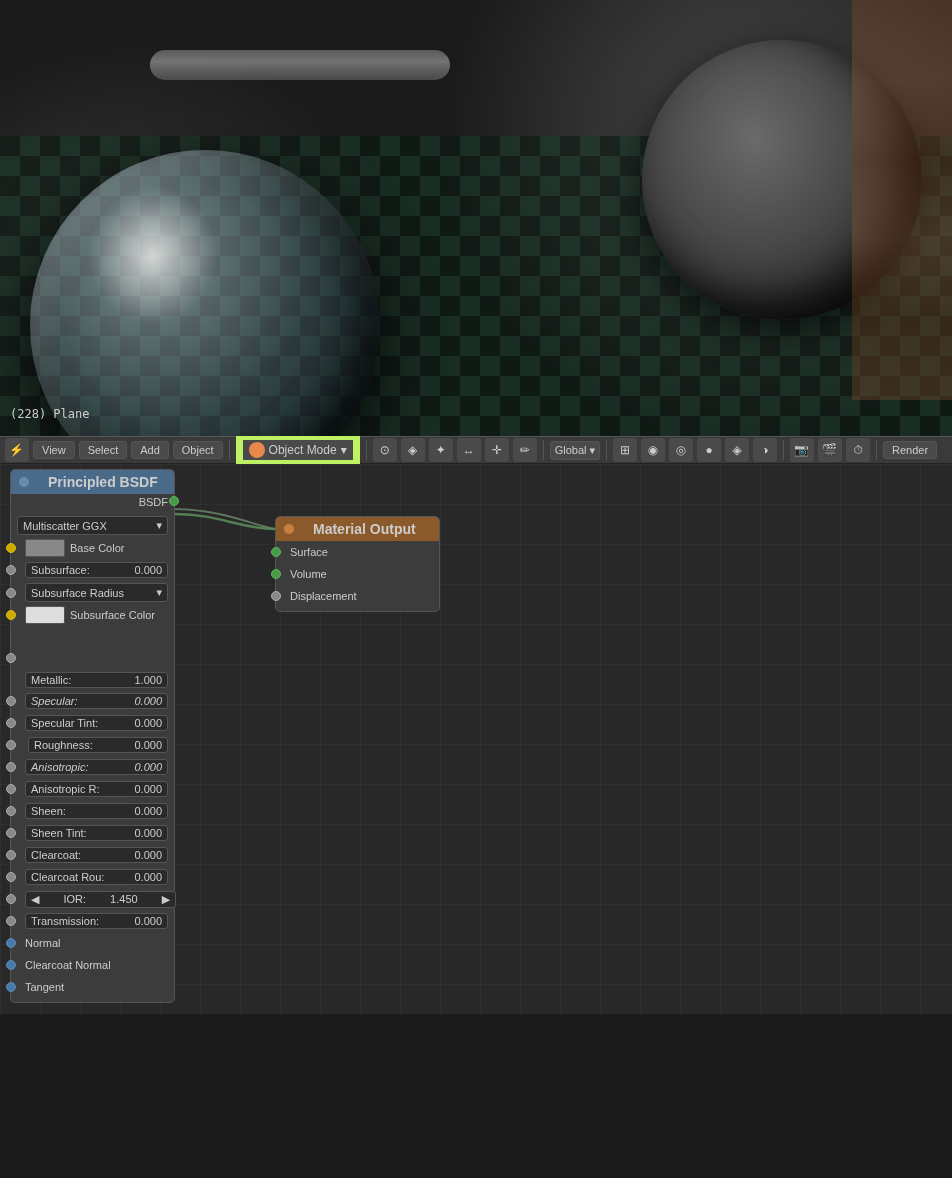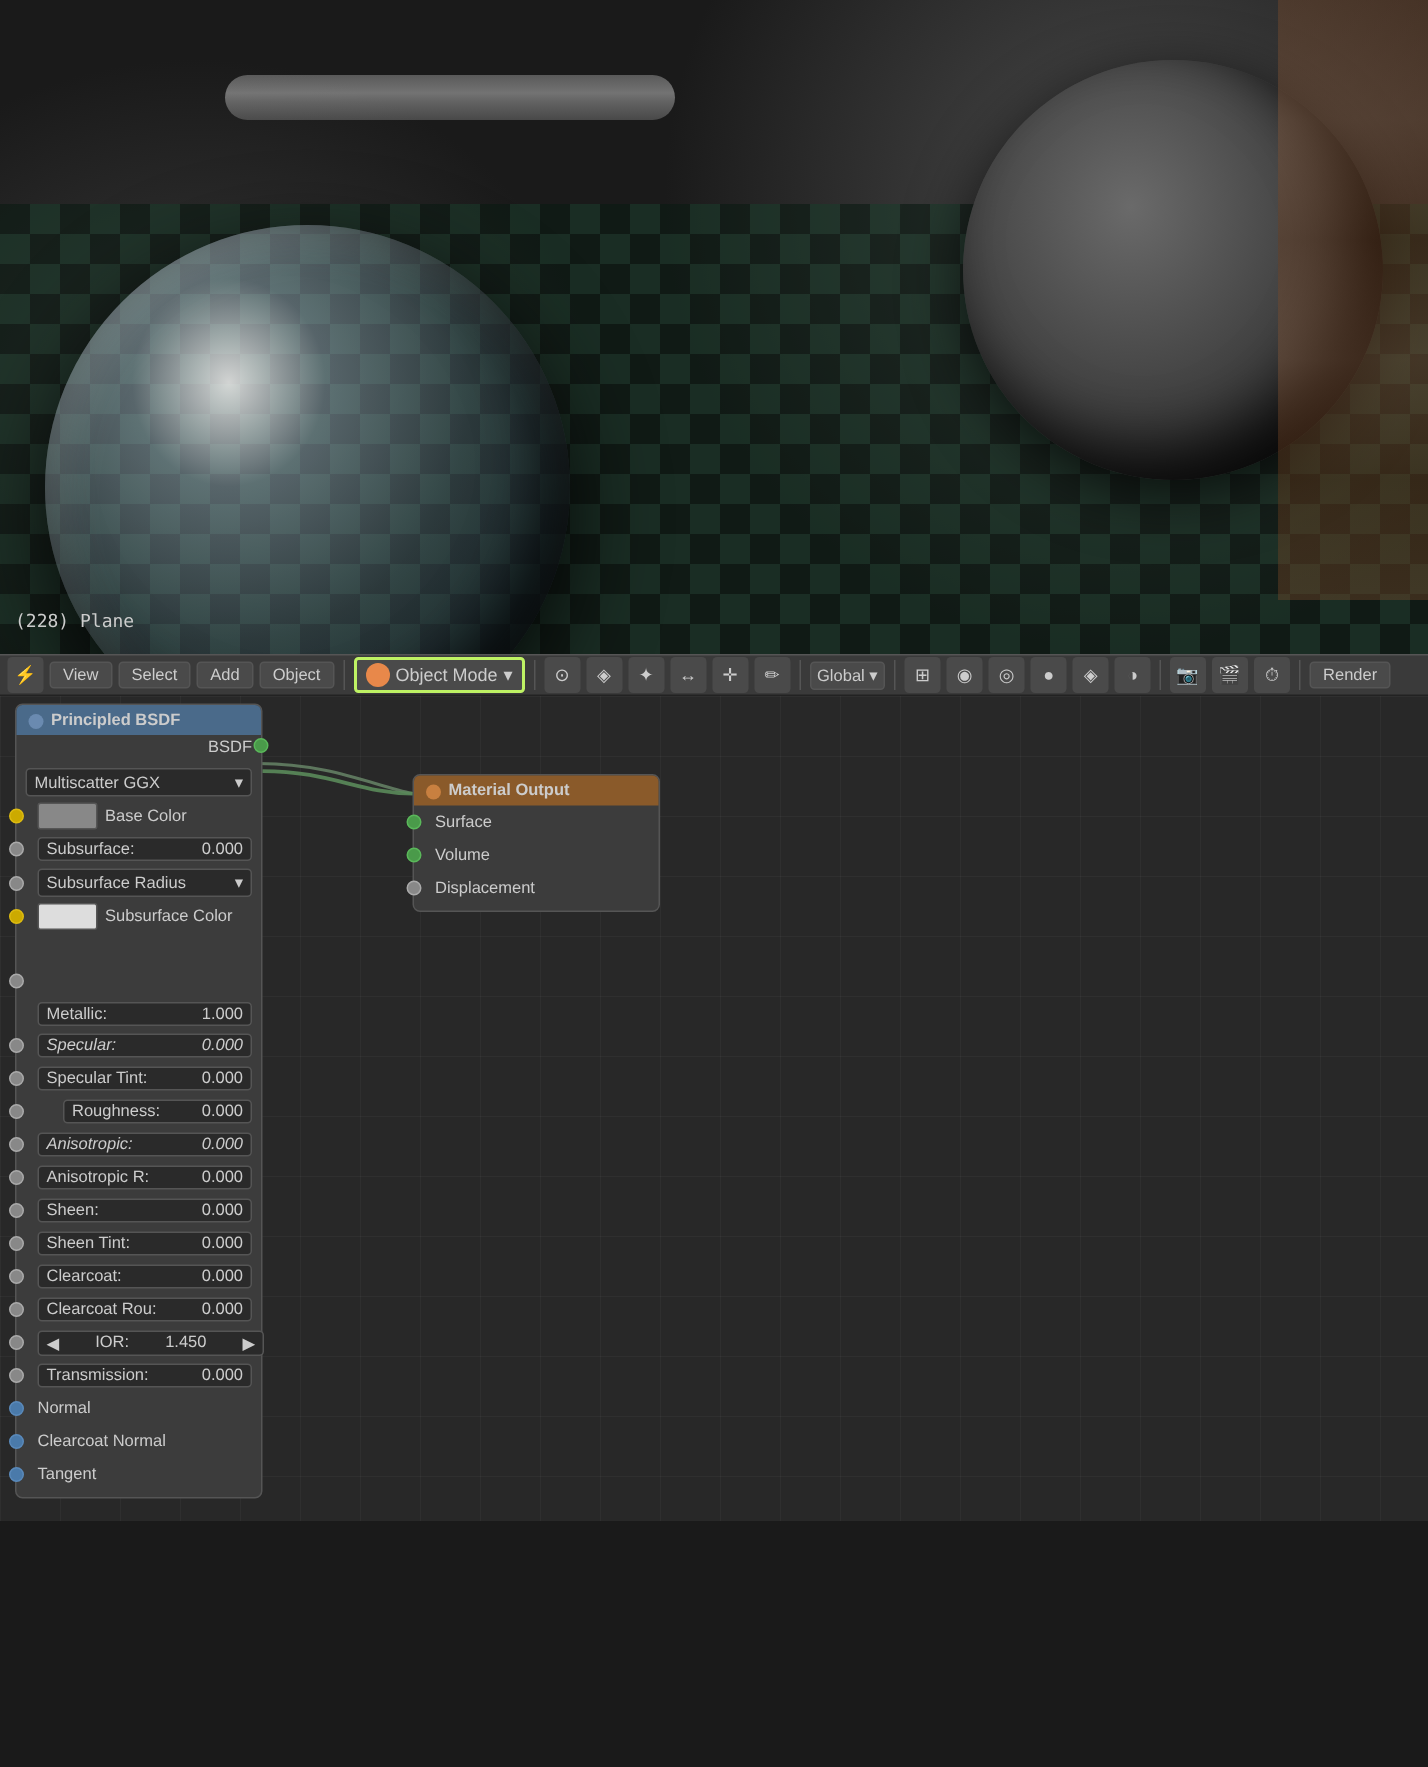--- a/index.html
+++ b/index.html
@@ -145,21 +145,21 @@
       font-size: 11px;
       padding: 2px 4px;
       border-radius: 3px;
       cursor: pointer;
     }
 
     .mode-selector {
       display: flex;
       align-items: center;
       background: #4a4a4a;
-      border: 2px solid #bef264;
+      border: 7px solid #bef264;
       border-radius: 3px;
       padding: 2px 6px;
       gap: 4px;
     }
 
     .mode-icon {
       width: 16px;
       height: 16px;
       border-radius: 50%;
       background: #e8884a;
@@ -193,25 +193,25 @@
       position: absolute;
       border-radius: 5px;
       background: #3c3c3c;
       border: 1px solid #555;
       min-width: 165px;
     }
 
     .node-header {
       padding: 4px 8px;
       border-radius: 4px 4px 0 0;
-      font-size: 11px;
+      font-size: 14px;
       font-weight: bold;
       display: flex;
-      align-items: flex-end;
-      gap: 5px;
+      align-items: center;
+      gap: 19px;
     }
 
     .node-header-dot {
       width: 10px;
       height: 10px;
       border-radius: 50%;
     }
 
     .node-row {
       display: flex;
@@ -442,21 +442,21 @@
     <div class="node-row" style="gap:5px;">
       <div class="socket socket-gray socket-left"></div>
       <div class="field-input" style="margin-left:8px;">
         <span>Specular Tint:</span>
         <span>0.000</span>
       </div>
     </div>
 
     <div class="node-row" style="gap:5px;">
       <div class="socket socket-gray socket-left"></div>
-      <div class="field-input" style="margin-left:25px;">
+      <div class="field-input" style="margin-left:11px;">
         <span>Roughness:</span>
         <span>0.000</span>
       </div>
     </div>
 
     <div class="node-row" style="gap:5px;font-style:italic;">
       <div class="socket socket-gray socket-left"></div>
       <div class="field-input" style="margin-left:8px;">
         <span>Anisotropic:</span>
         <span>0.000</span>

